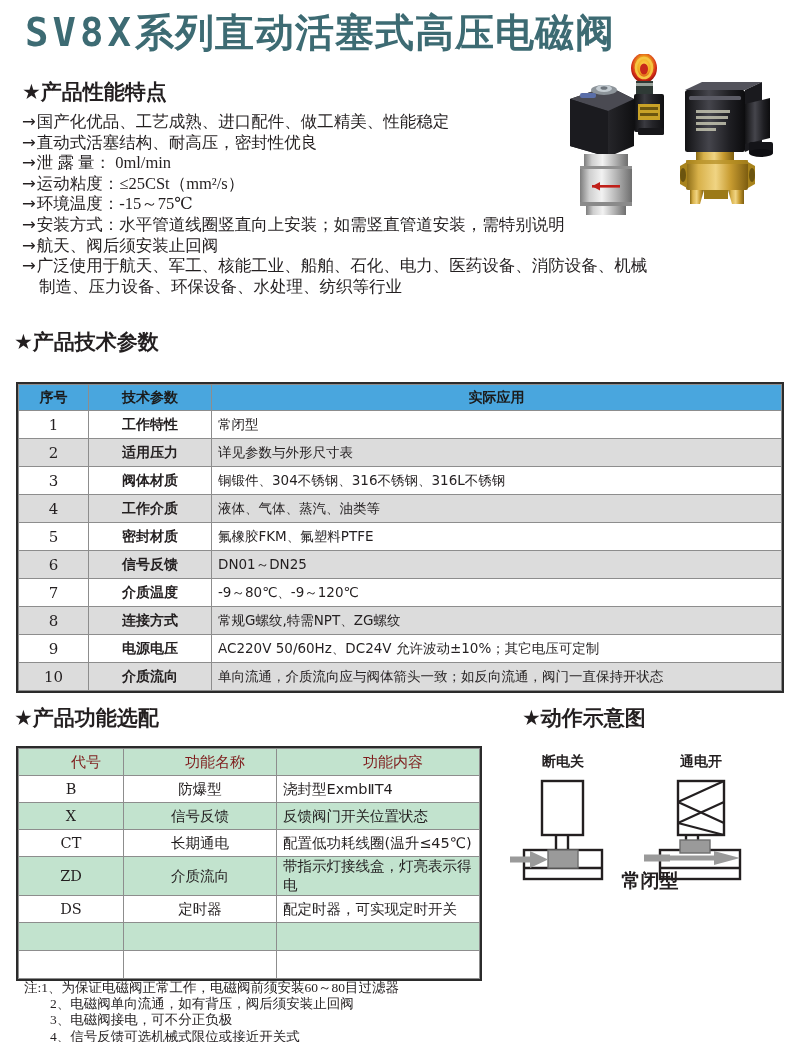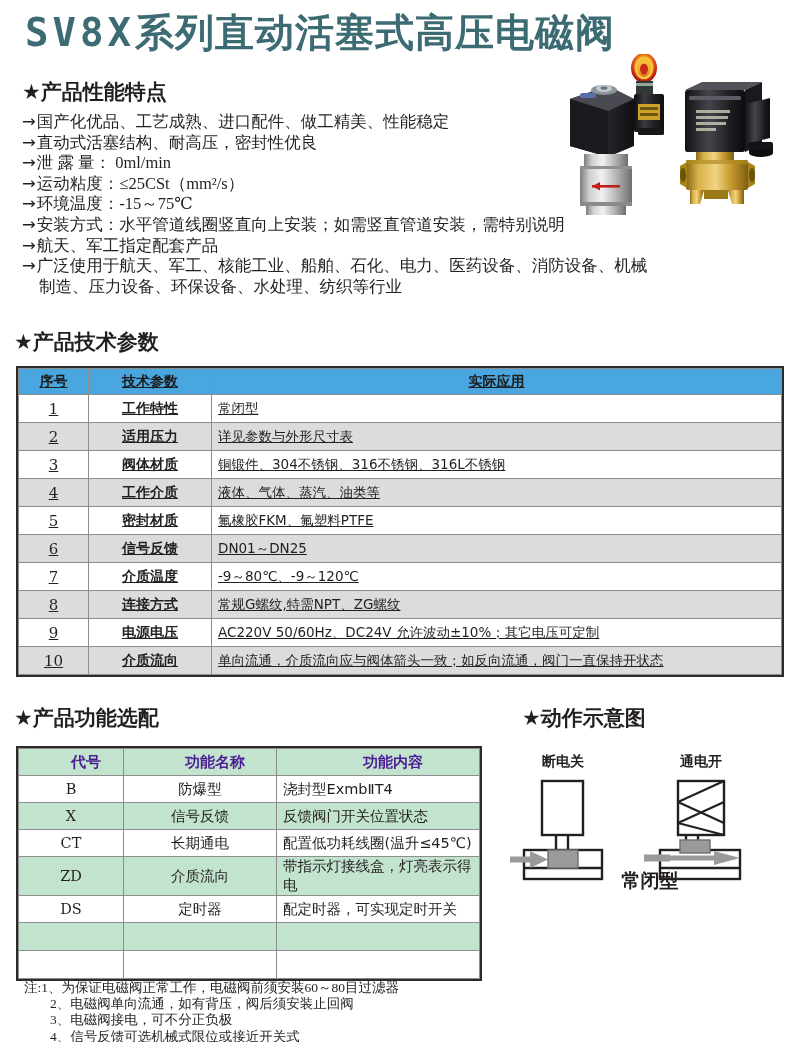--- a/index.html
+++ b/index.html
@@ -47,36 +47,36 @@
 
   
   table{border-collapse:collapse;position:absolute;}
   .tbl td,.tbl th{
     border:1px solid #8d8d8d;
     font-family:"DejaVu Sans","Liberation Sans",sans-serif;
     padding:0 6px;
   }
 
   
-  #spec-table{left:18px;top:368px;width:764px;box-shadow:0 0 0 2px #2b2b2b;text-decoration:underline;}
+  #spec-table{left:18px;top:384px;width:764px;box-shadow:0 0 0 2px #2b2b2b;}
   #spec-table th{
     background:#49a6de;color:#1b1b1b;font-size:14px;font-weight:bold;
     height:25px;text-align:center;
   }
   #spec-table td{height:27px;font-size:14px;}
   #spec-table td.c-no{width:57px;text-align:center;font-family:"DejaVu Serif",serif;font-size:15px;}
   #spec-table td.c-nm{width:110px;text-align:center;font-weight:bold;}
   #spec-table td.c-va{text-align:left;font-size:13.5px;}
   #spec-table tr.alt td{background:#dcdcdc;}
   #spec-table tr.norm td{background:#ffffff;}
 
   
   #func-table{left:18px;top:748px;width:462px;box-shadow:0 0 0 2px #2b2b2b;}
   #func-table th{
-    background:#c2e3ce;color:#4c1d95;font-size:15px;font-weight:bold;
+    background:#c2e3ce;color:#7f1d1d;font-size:15px;font-weight:normal;
     height:26px;text-align:center;padding-left:36px;
   }
   #func-table td{height:26px;font-size:14.5px;}
   #func-table td.f-cd{width:62px;text-align:center;font-family:"DejaVu Serif",serif;}
   #func-table td.f-nm{width:110px;text-align:center;}
   #func-table td.f-ct{text-align:left;margin-top:28px;}
   #func-table tr.alt td{background:#c2e3ce;}
   #func-table tr.norm td{background:#ffffff;}
   #func-table tr.blank td{height:27px;}
 
@@ -236,21 +236,21 @@
   <div class="feat">
     <span class="arw">→</span>
     <span class="ftxt">环境温度：-15～75℃</span>
   </div>
   <div class="feat">
     <span class="arw">→</span>
     <span class="ftxt">安装方式：水平管道线圈竖直向上安装；如需竖直管道安装，需特别说明</span>
   </div>
   <div class="feat">
     <span class="arw">→</span>
-    <span class="ftxt">航天、军工指定配套产品</span>
+    <span class="ftxt">航天、阀后须安装止回阀</span>
   </div>
   <div class="feat">
     <span class="arw">→</span>
     <span class="ftxt">广泛使用于航天、军工、核能工业、船舶、石化、电力、医药设备、消防设备、机械</span>
   </div>
   <div class="feat">
     <span class="ftxt ind">制造、压力设备、环保设备、水处理、纺织等行业</span>
   </div>
 </div>
 

